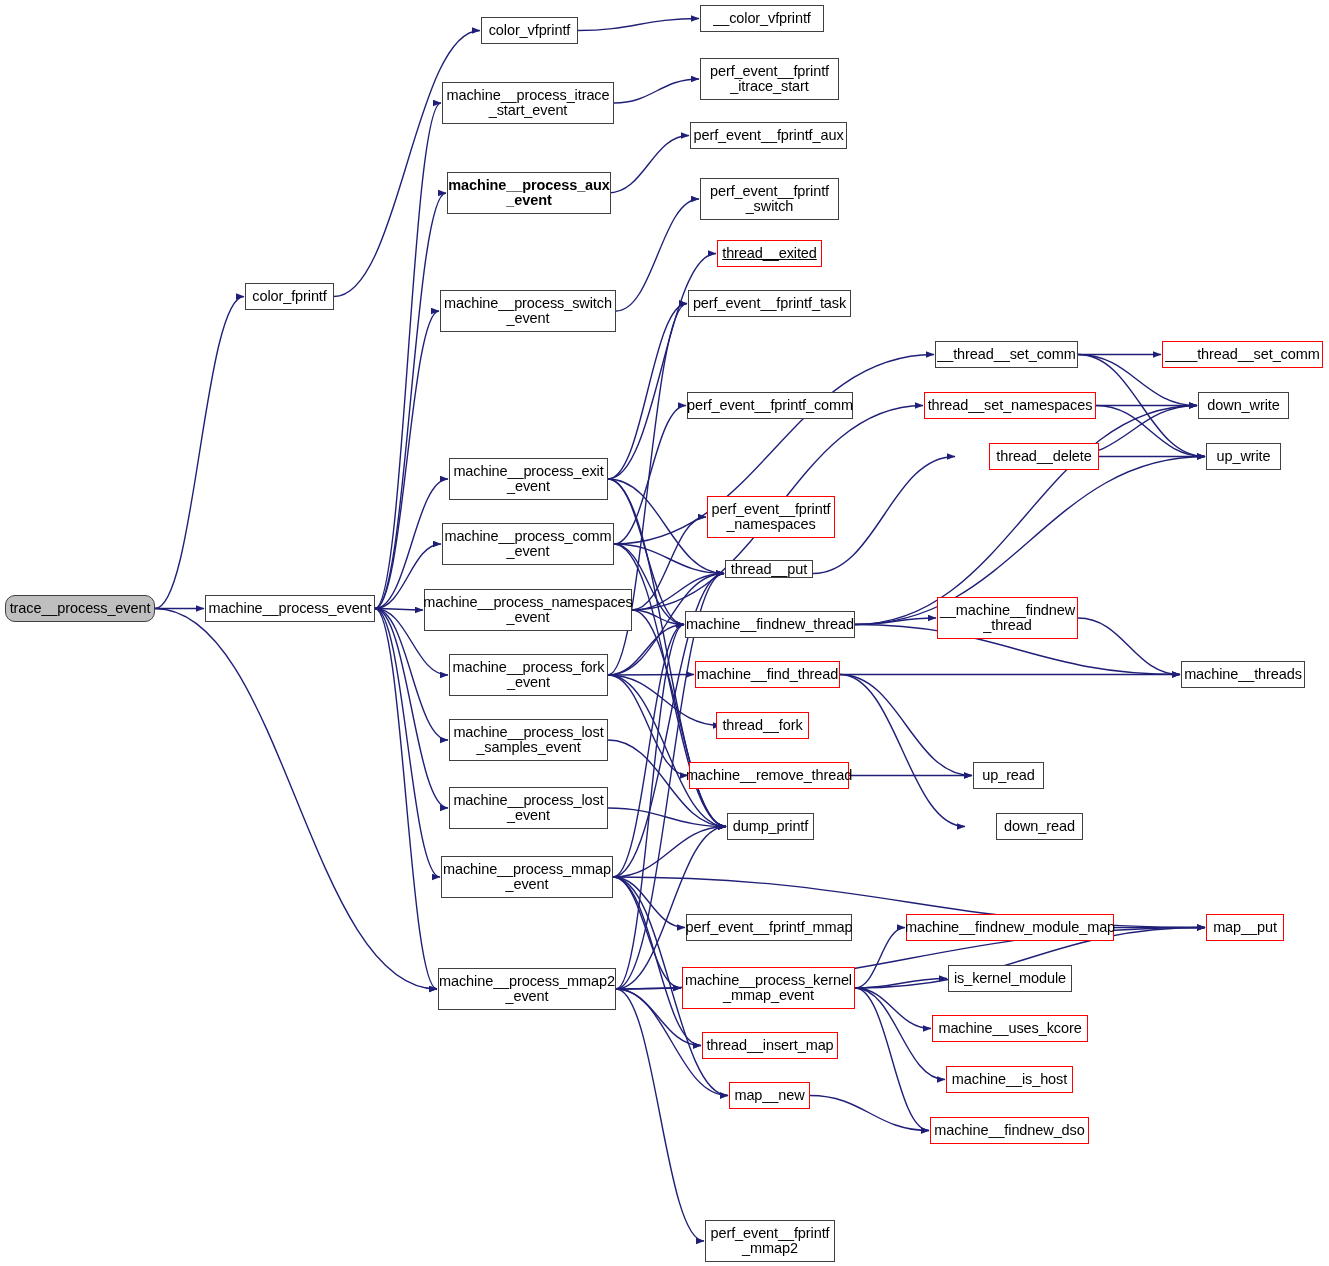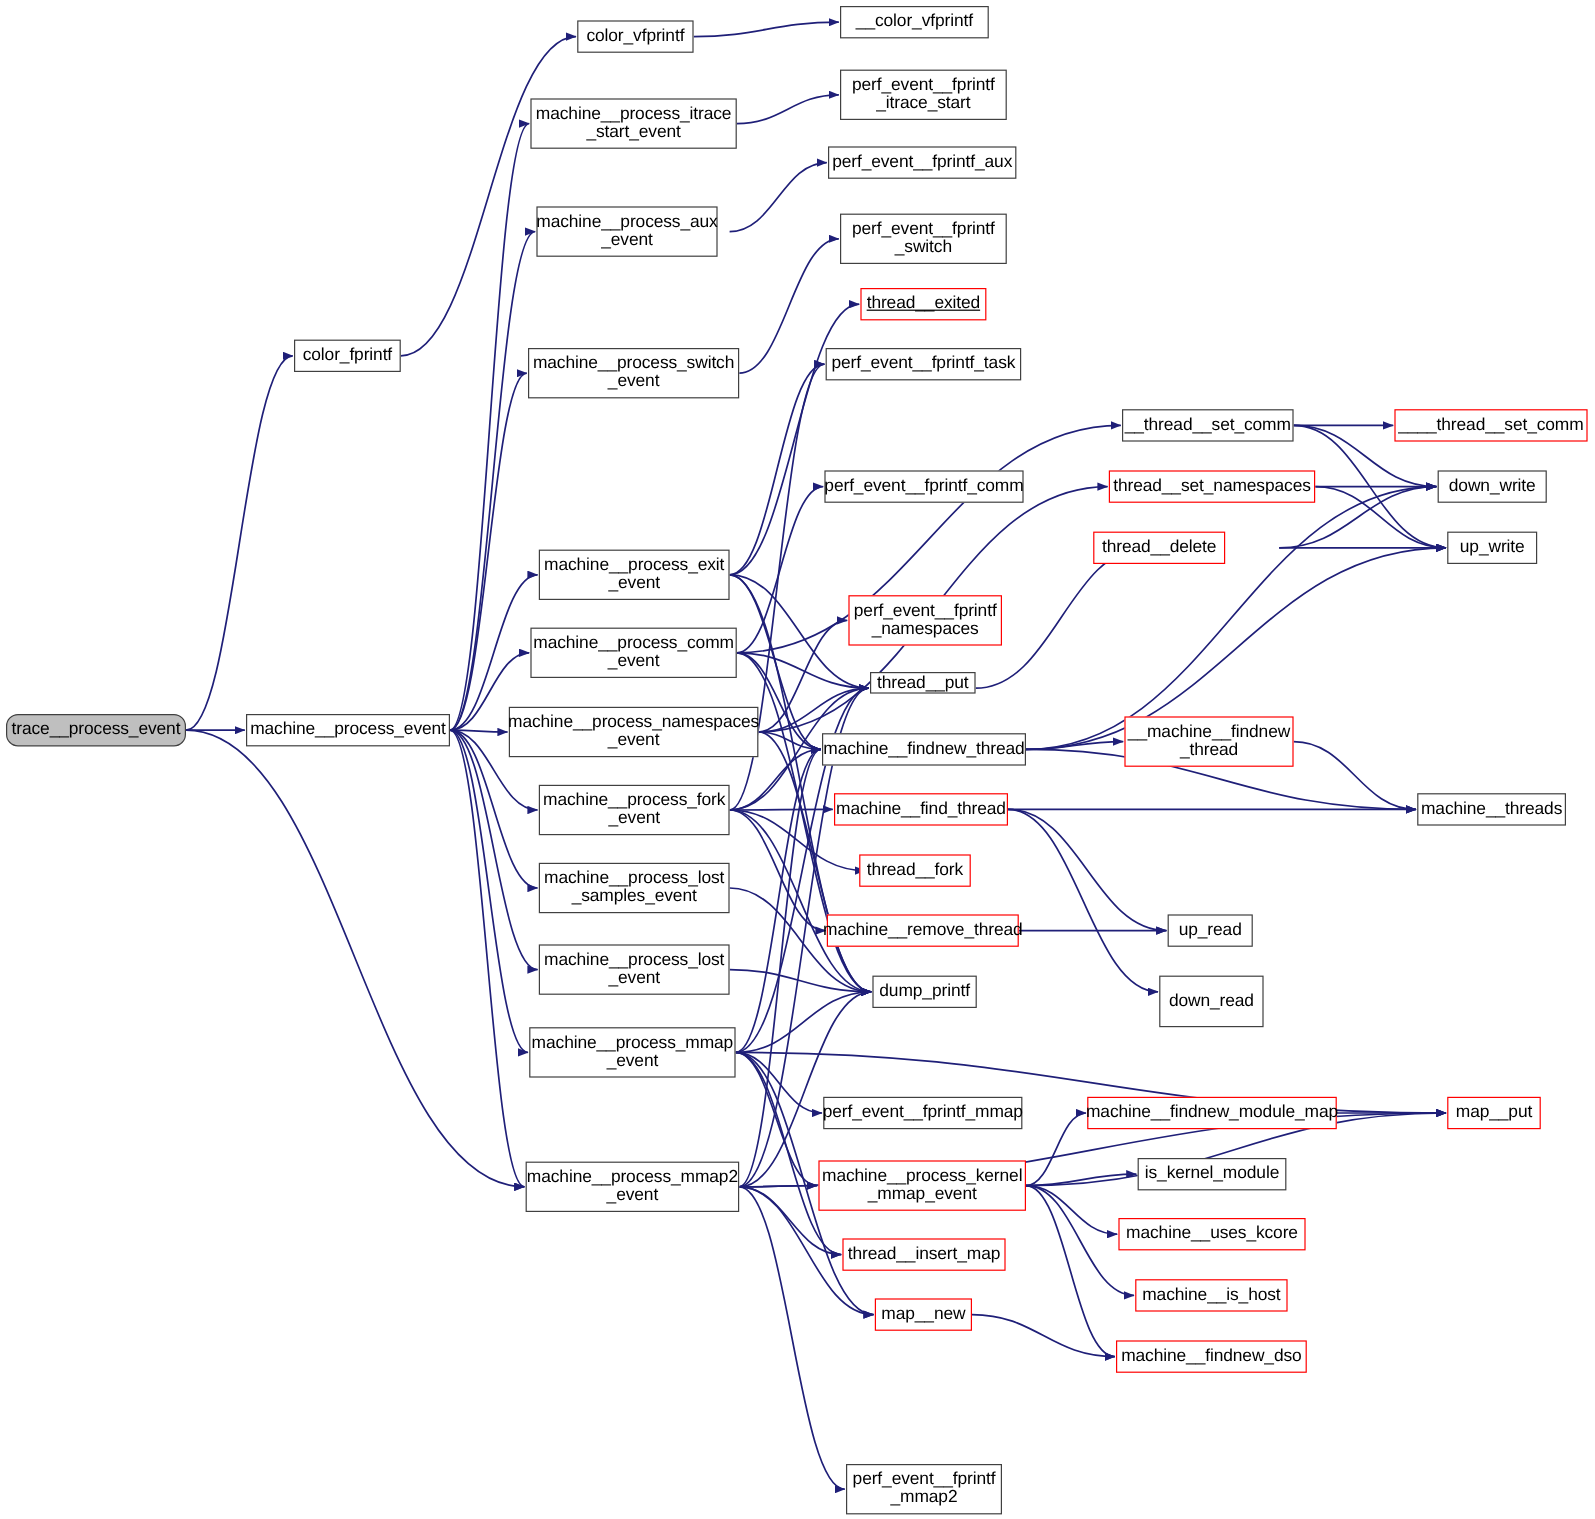--- a/index.html
+++ b/index.html
@@ -148,21 +148,21 @@
   <div id="node-layer">
       <div class="node current" style="left: 5px; top: 595px; width: 150px; height: 27px; border-radius: 10px;">trace__process_event</div>
       <div class="node" style="left: 205px; top: 595px; width: 170px; height: 27px;">machine__process_event</div>
       <div class="node" style="left: 245px; top: 283px; width: 89px; height: 27px;">color_fprintf</div>
       <div class="node" style="left: 481px; top: 17px; width: 97px; height: 27px;">color_vfprintf</div>
       <div class="node" style="left: 700px; top: 5px; width: 124px; height: 27px;">__color_vfprintf</div>
       <div class="node" style="left: 442px; top: 82px; width: 172px; height: 42px;">machine__process_itrace
 _start_event</div>
       <div class="node" style="left: 700px; top: 58px; width: 139px; height: 42px;">perf_event__fprintf
 _itrace_start</div>
-      <div class="node" style="left: 447px; top: 172px; width: 151px; height: 42px;">machine__process_aux
+      <div class="node" style="left: 447px; top: 172px; width: 164px; height: 42px; font-weight: bold;">machine__process_aux
 _event</div>
       <div class="node" style="left: 690px; top: 122px; width: 157px; height: 27px;">perf_event__fprintf_aux</div>
       <div class="node" style="left: 700px; top: 178px; width: 139px; height: 42px;">perf_event__fprintf
 _switch</div>
       <div class="node" style="left: 440px; top: 290px; width: 176px; height: 42px;">machine__process_switch
 _event</div>
       <div class="node red" style="left: 717px; top: 240px; width: 105px; height: 27px; text-decoration: underline;">thread__exited</div>
       <div class="node" style="left: 688px; top: 290px; width: 163px; height: 27px;">perf_event__fprintf_task</div>
       <div class="node" style="left: 687px; top: 392px; width: 166px; height: 27px;">perf_event__fprintf_comm</div>
       <div class="node red" style="left: 707px; top: 496px; width: 128px; height: 42px;">perf_event__fprintf
@@ -193,27 +193,27 @@
       <div class="node red" style="left: 682px; top: 967px; width: 173px; height: 42px;">machine__process_kernel
 _mmap_event</div>
       <div class="node red" style="left: 702px; top: 1032px; width: 136px; height: 27px;">thread__insert_map</div>
       <div class="node red" style="left: 729px; top: 1082px; width: 81px; height: 27px;">map__new</div>
       <div class="node" style="left: 705px; top: 1220px; width: 130px; height: 42px;">perf_event__fprintf
 _mmap2</div>
       <div class="node" style="left: 935px; top: 341px; width: 143px; height: 27px;">__thread__set_comm</div>
       <div class="node red" style="left: 1162px; top: 341px; width: 161px; height: 27px;">____thread__set_comm</div>
       <div class="node red" style="left: 924px; top: 392px; width: 172px; height: 27px;">thread__set_namespaces</div>
       <div class="node" style="left: 1198px; top: 392px; width: 91px; height: 27px;">down_write</div>
-      <div class="node red" style="left: 911px; top: 443px; width: 110px; height: 27px;">thread__delete</div>
+      <div class="node red" style="left: 989px; top: 443px; width: 110px; height: 27px;">thread__delete</div>
       <div class="node" style="left: 1206px; top: 443px; width: 75px; height: 27px;">up_write</div>
       <div class="node red" style="left: 937px; top: 597px; width: 141px; height: 42px;">__machine__findnew
 _thread</div>
       <div class="node" style="left: 1181px; top: 661px; width: 124px; height: 27px;">machine__threads</div>
       <div class="node" style="left: 973px; top: 762px; width: 71px; height: 27px;">up_read</div>
-      <div class="node" style="left: 966px; top: 813px; width: 87px; height: 43px;">down_read</div>
+      <div class="node" style="left: 996px; top: 813px; width: 87px; height: 27px;">down_read</div>
       <div class="node red" style="left: 906px; top: 914px; width: 208px; height: 27px;">machine__findnew_module_map</div>
       <div class="node red" style="left: 1206px; top: 914px; width: 78px; height: 27px;">map__put</div>
       <div class="node" style="left: 948px; top: 965px; width: 124px; height: 27px;">is_kernel_module</div>
       <div class="node red" style="left: 932px; top: 1015px; width: 156px; height: 27px;">machine__uses_kcore</div>
       <div class="node red" style="left: 946px; top: 1066px; width: 127px; height: 27px;">machine__is_host</div>
       <div class="node red" style="left: 930px; top: 1117px; width: 159px; height: 27px;">machine__findnew_dso</div>
     </div>
 </div>
 
 </body></html>

